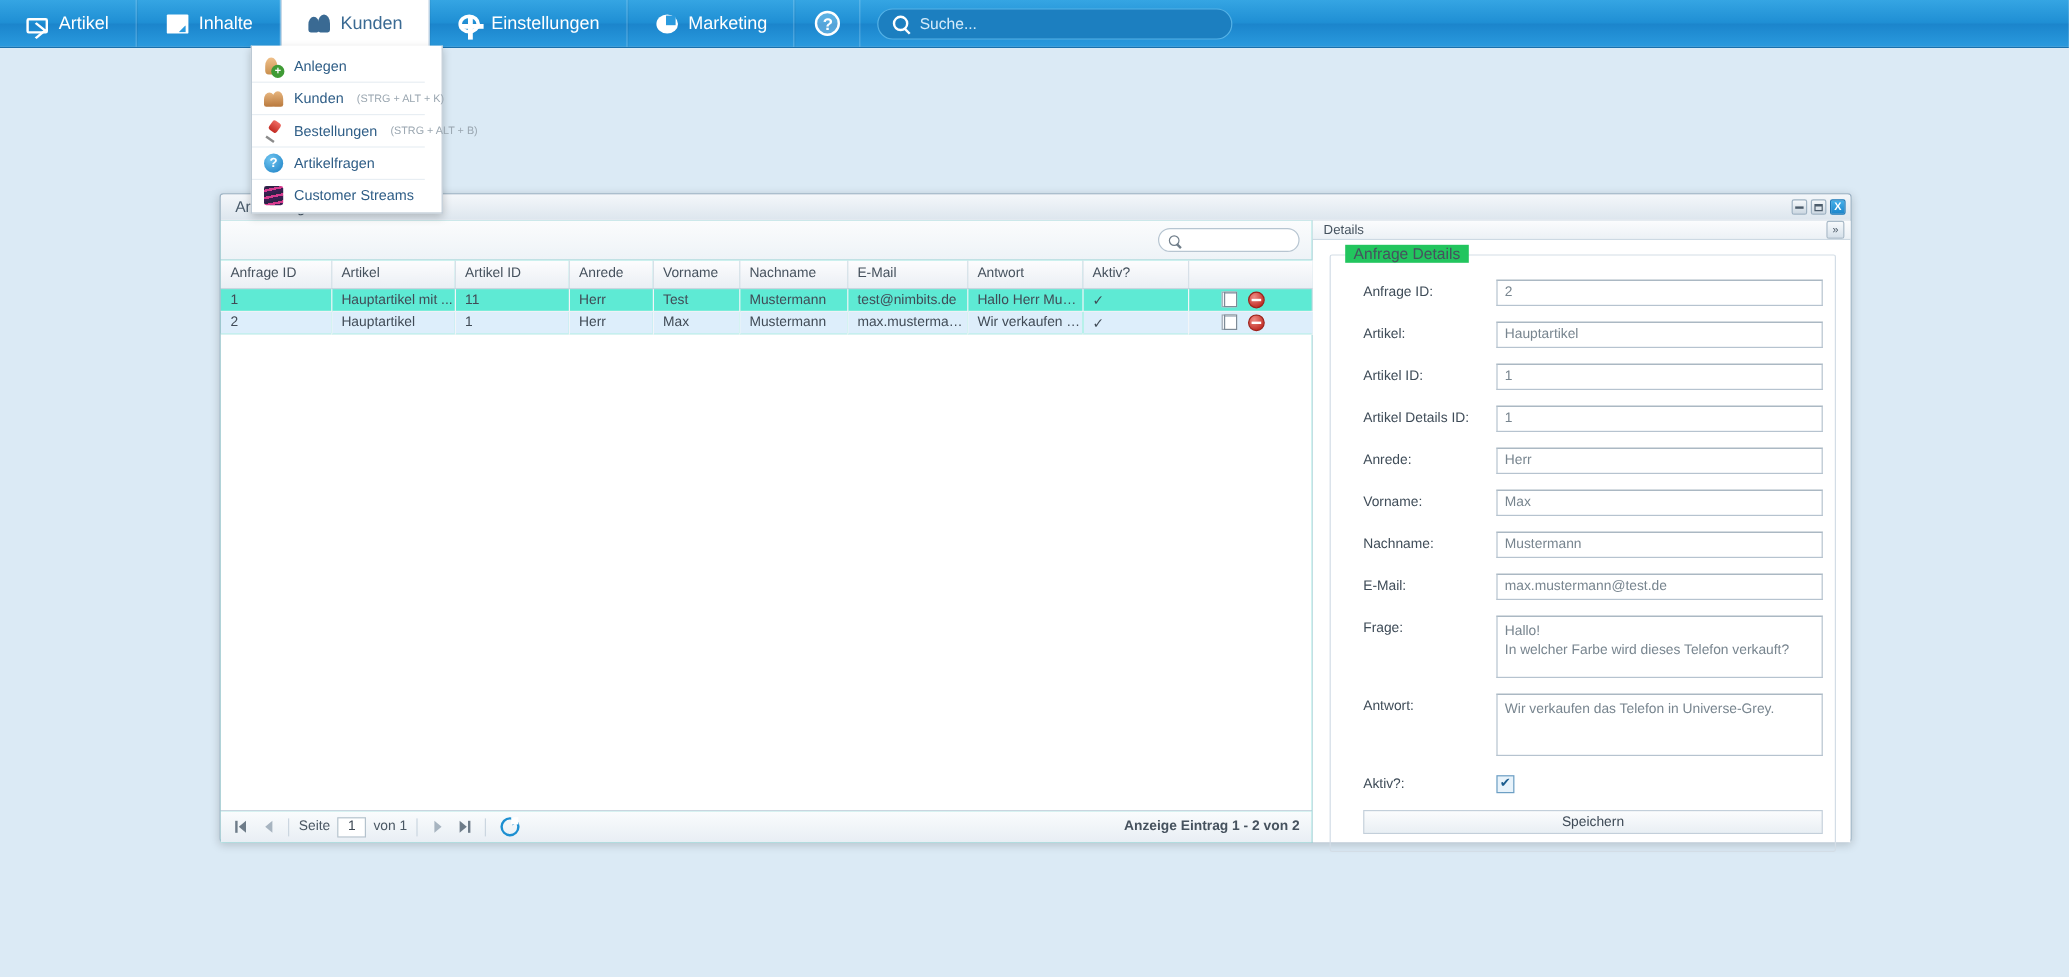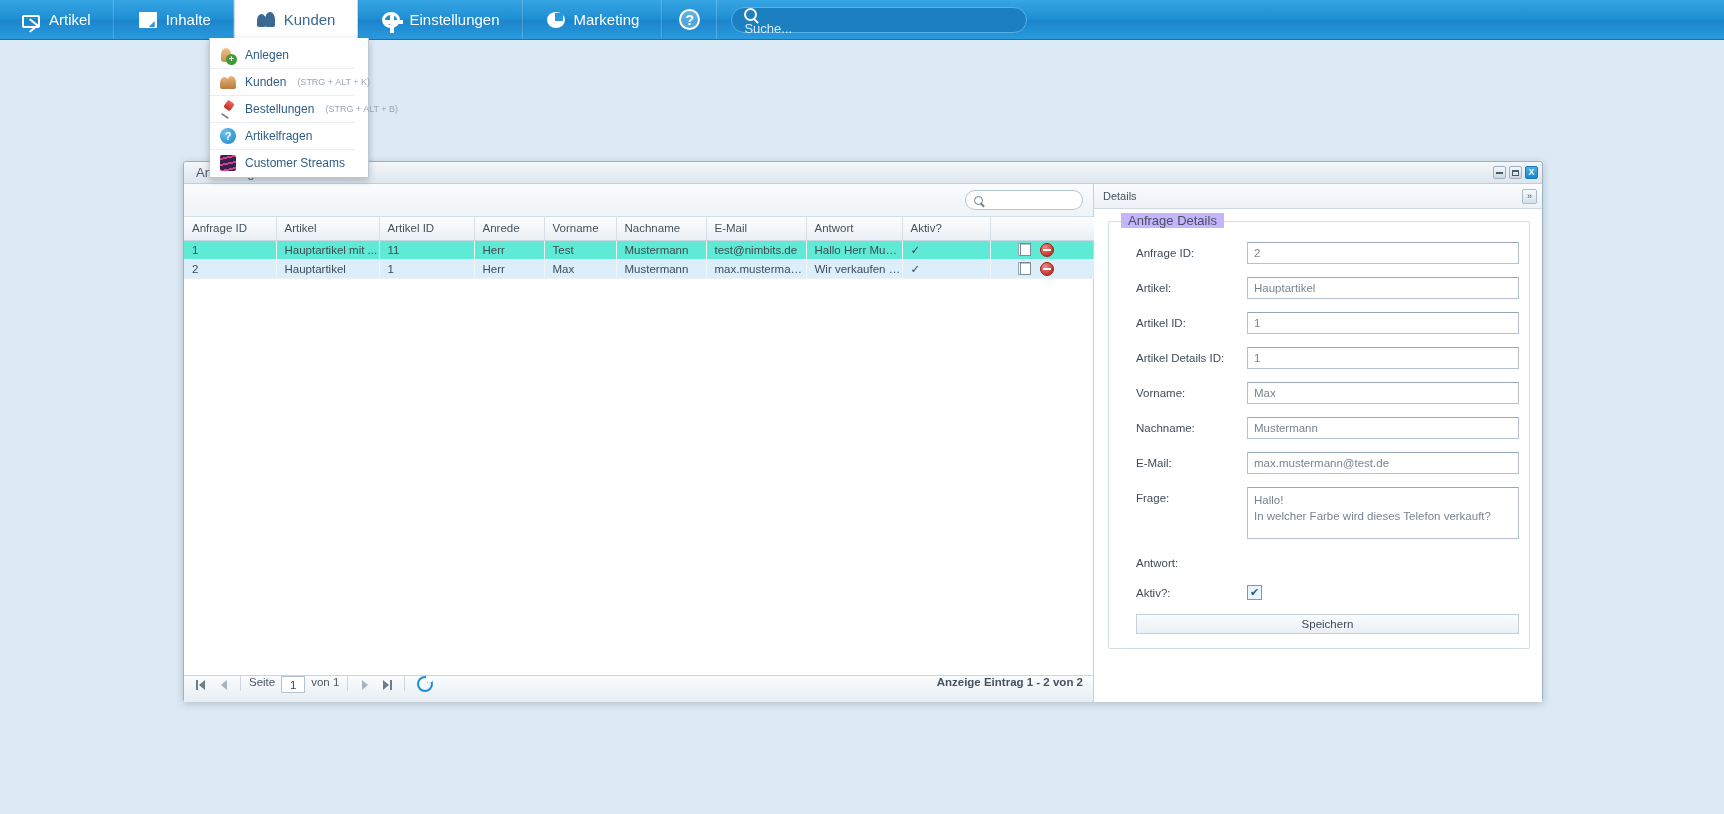--- a/index.html
+++ b/index.html
@@ -83,27 +83,26 @@
   .ic-help {
     width: 21px; height: 21px; border-radius: 50%;
     background: rgba(255,255,255,0.25);
     border: 2px solid #ffffff;
     color: #ffffff; font-size: 14px; font-weight: bold;
     display: flex; align-items: center; justify-content: center;
     line-height: 1;
   }
 
   .nav-search {
-    display: flex; align-items: flex-start;
+    display: flex; align-items: center;
     width: 296px; height: 26px; margin: auto 0 auto 14px;
     background: #1c7fc0;
     border: 1px solid #55b2e6;
     border-radius: 13px;
     padding: 0 12px;
-    flex-direction: column;
   }
   .nav-search .mag {
     width: 13px; height: 13px; border: 2px solid #ffffff; border-radius: 50%;
     position: relative; flex: 0 0 13px; margin-right: 9px;
   }
   .nav-search .mag:after {
     content: ""; position: absolute; right: -4px; bottom: -3px;
     width: 6px; height: 2px; background: #ffffff; transform: rotate(45deg);
   }
   .nav-search input {
@@ -297,21 +296,21 @@
     display: flex; align-items: center; justify-content: center;
   }
   .ic-del i { width: 8px; height: 2px; background: #ffffff; display: block; }
 
   .grid-fill { flex: 1; background: #ffffff; }
 
   .grid-footer {
     height: 27px;
     background: linear-gradient(to bottom, #fafcfd, #e8eef4);
     border-top: 1px solid #c9d5df;
-    display: flex; align-items: flex-start;
+    display: flex; align-items: center;
     padding: 0 10px 0 8px;
     gap: 6px;
   }
   .pg-btn {
     width: 17px; height: 17px; display: flex; align-items: center; justify-content: center;
     cursor: pointer; color: #8c9aa6; font-size: 10px;
   }
   .pg-sep { width: 1px; height: 15px; background: #cbd6e0; margin: 0 2px; }
   .pg-label { color: #4a5763; font-size: 11.5px; }
   .pg-input {
@@ -361,21 +360,21 @@
   }
   .fieldset {
     margin: 12px 12px 0 14px;
     border: 1px solid #d3dde6;
     border-radius: 2px;
     padding: 0 10px 14px 10px;
     position: relative;
   }
   .legend {
     position: absolute; top: -9px; left: 12px;
-    background: #c4b5fd; padding: 0 7px;
+    background: #22c55e; padding: 0 7px;
     color: #46525e; font-size: 13px;
   }
   .frow { display: flex; align-items: flex-start; margin-top: 13px; }
   .frow:first-of-type { margin-top: 20px; }
   .flabel {
     width: 128px; flex: 0 0 128px;
     color: #3f4c58; font-size: 11.5px; font-weight: normal;
     padding-top: 5px; padding-left: 17px;
   }
   .finput {
@@ -610,40 +609,45 @@
         </div>
         <div class="frow">
           <span class="flabel">Artikel ID:</span>
           <input class="finput" value="1" style="">
         </div>
         <div class="frow">
           <span class="flabel">Artikel Details ID:</span>
           <input class="finput" value="1" style="">
         </div>
         <div class="frow">
+          <span class="flabel">Anrede:</span>
+          <input class="finput" value="Herr" style="">
+        </div>
+        <div class="frow">
           <span class="flabel">Vorname:</span>
           <input class="finput" value="Max" style="">
         </div>
         <div class="frow">
           <span class="flabel">Nachname:</span>
           <input class="finput" value="Mustermann" style="">
         </div>
         <div class="frow">
           <span class="flabel">E-Mail:</span>
           <input class="finput" value="max.mustermann@test.de" style="">
         </div>
 
         <div class="frow">
           <span class="flabel">Frage:</span>
           <textarea class="finput" style="">Hallo!
 In welcher Farbe wird dieses Telefon verkauft?</textarea>
         </div>
 
         <div class="frow">
           <span class="flabel">Antwort:</span>
+          <textarea class="finput" style="">Wir verkaufen das Telefon in Universe-Grey.</textarea>
         </div>
 
         <div class="frow">
           <span class="flabel">Aktiv?:</span>
           <span class="cbox">✔</span>
         </div>
 
         <button class="save-btn">Speichern</button>
       </div>
     </div>

